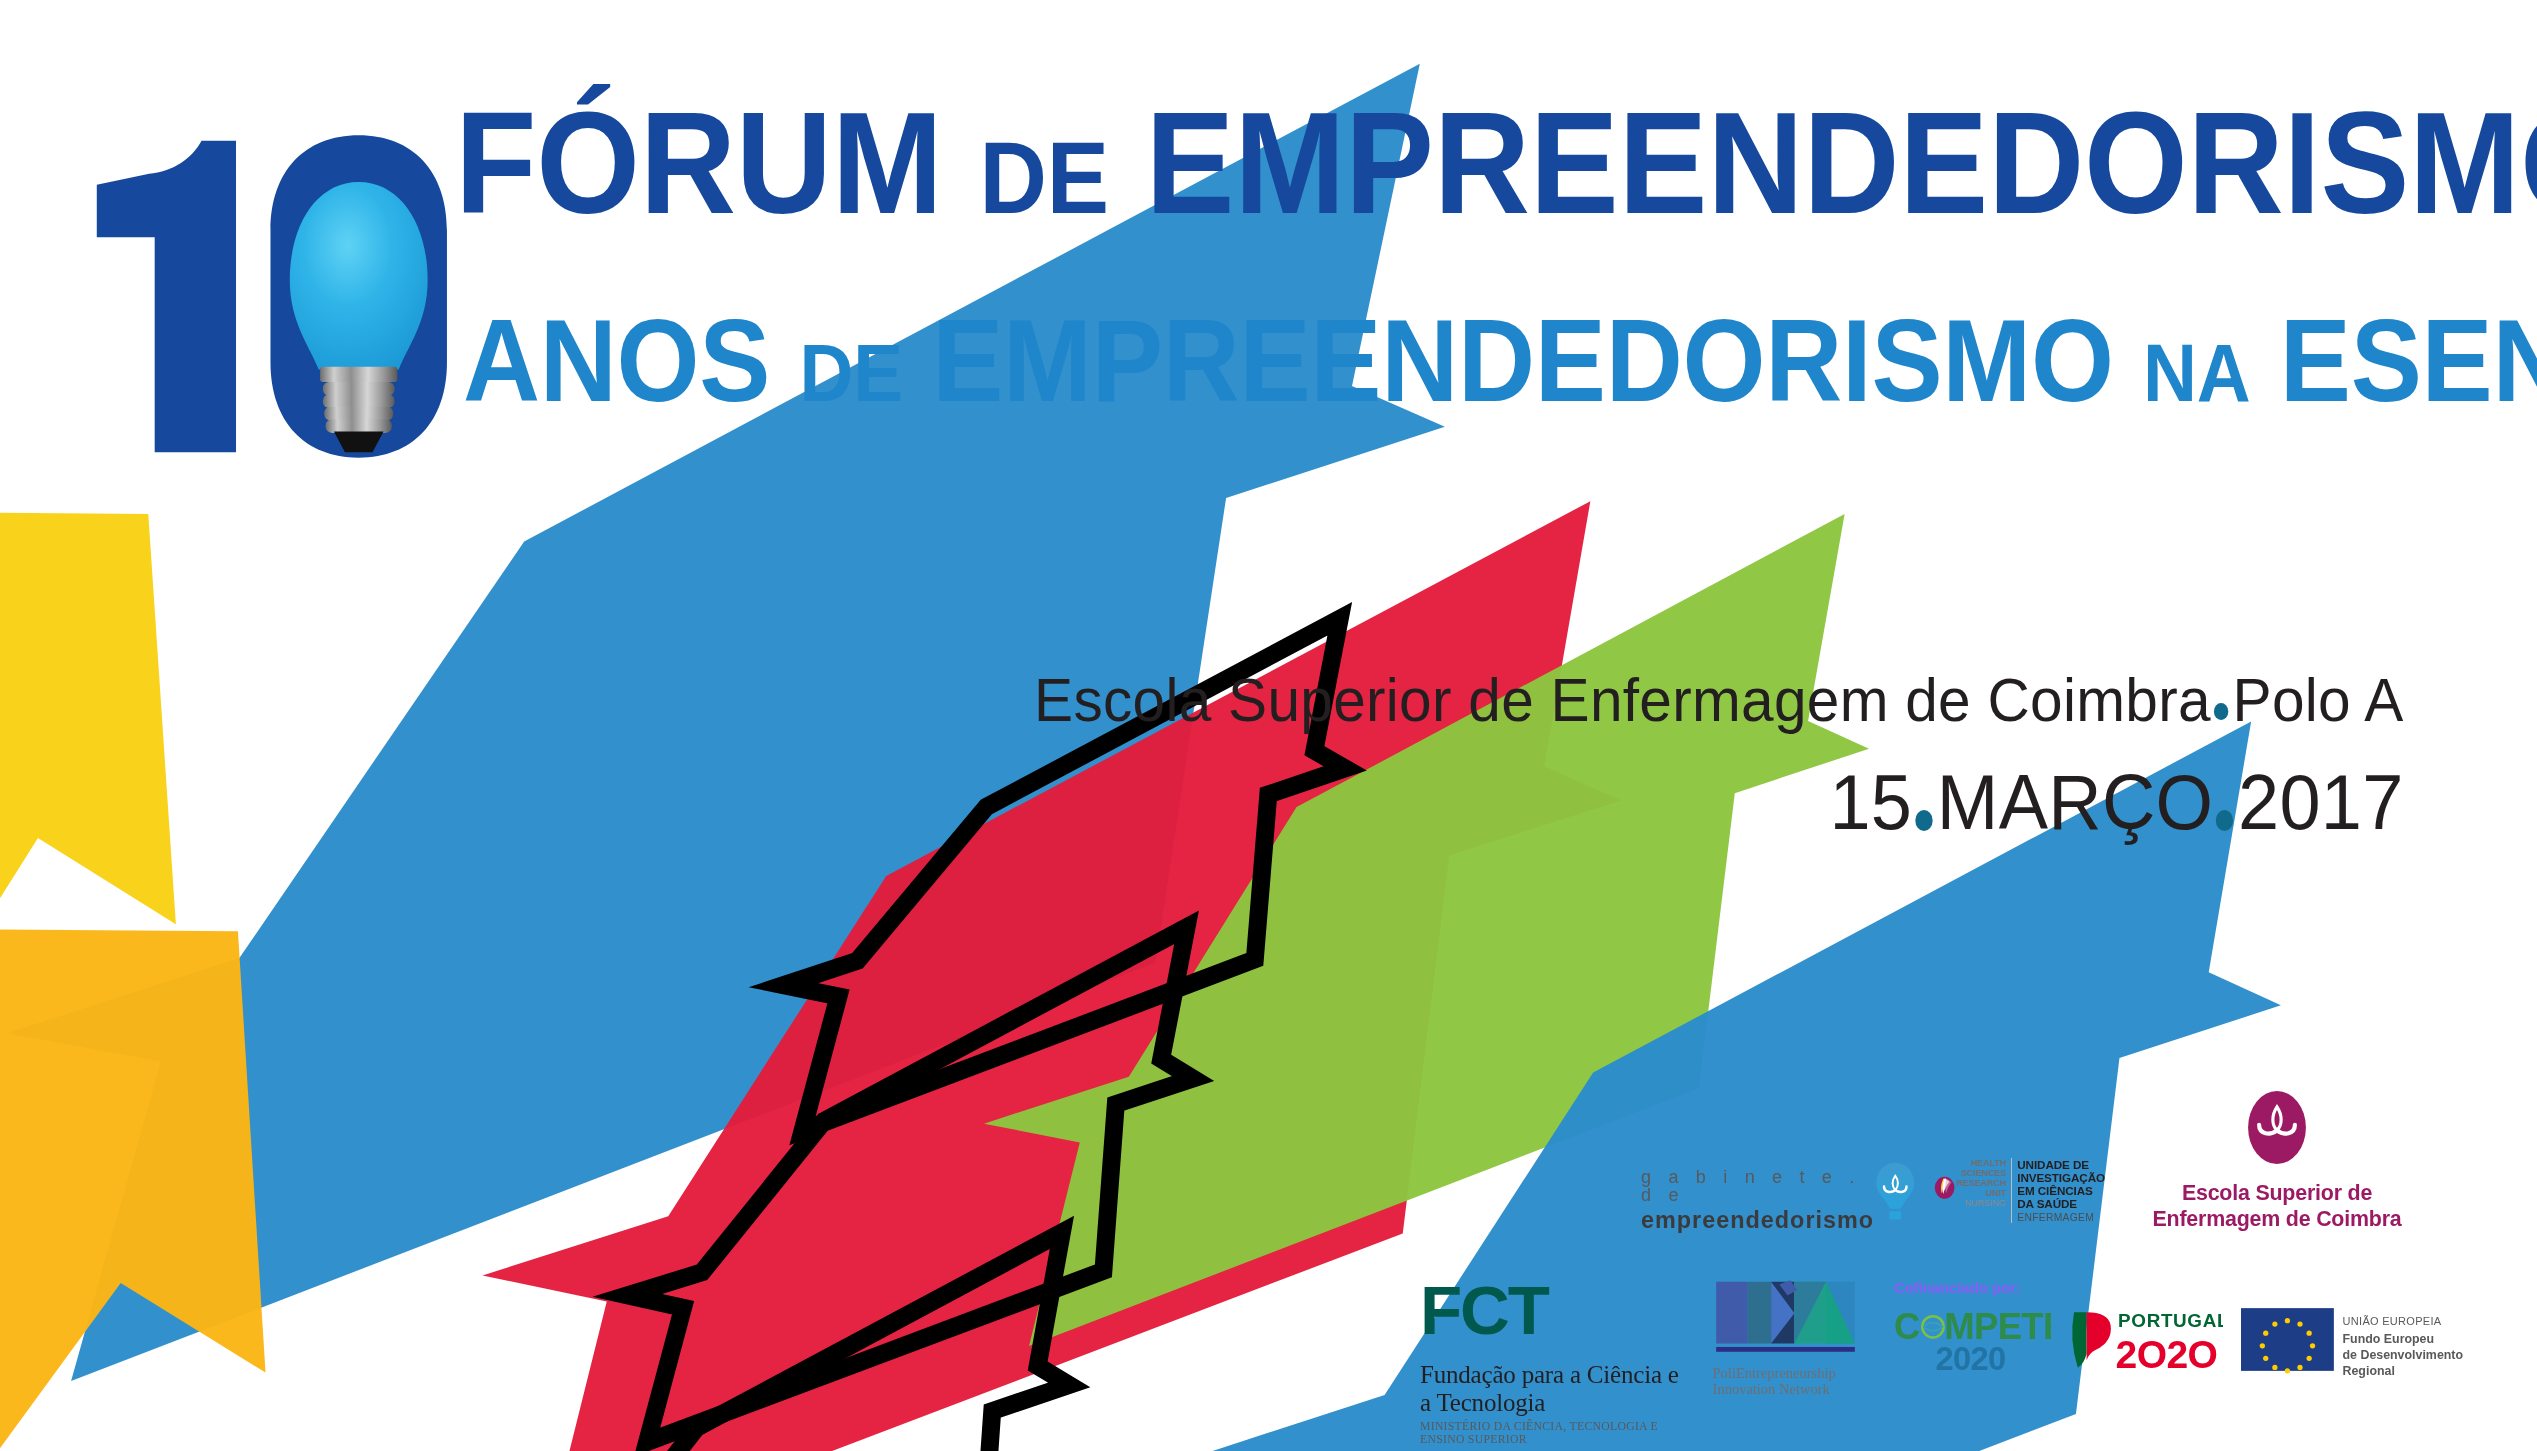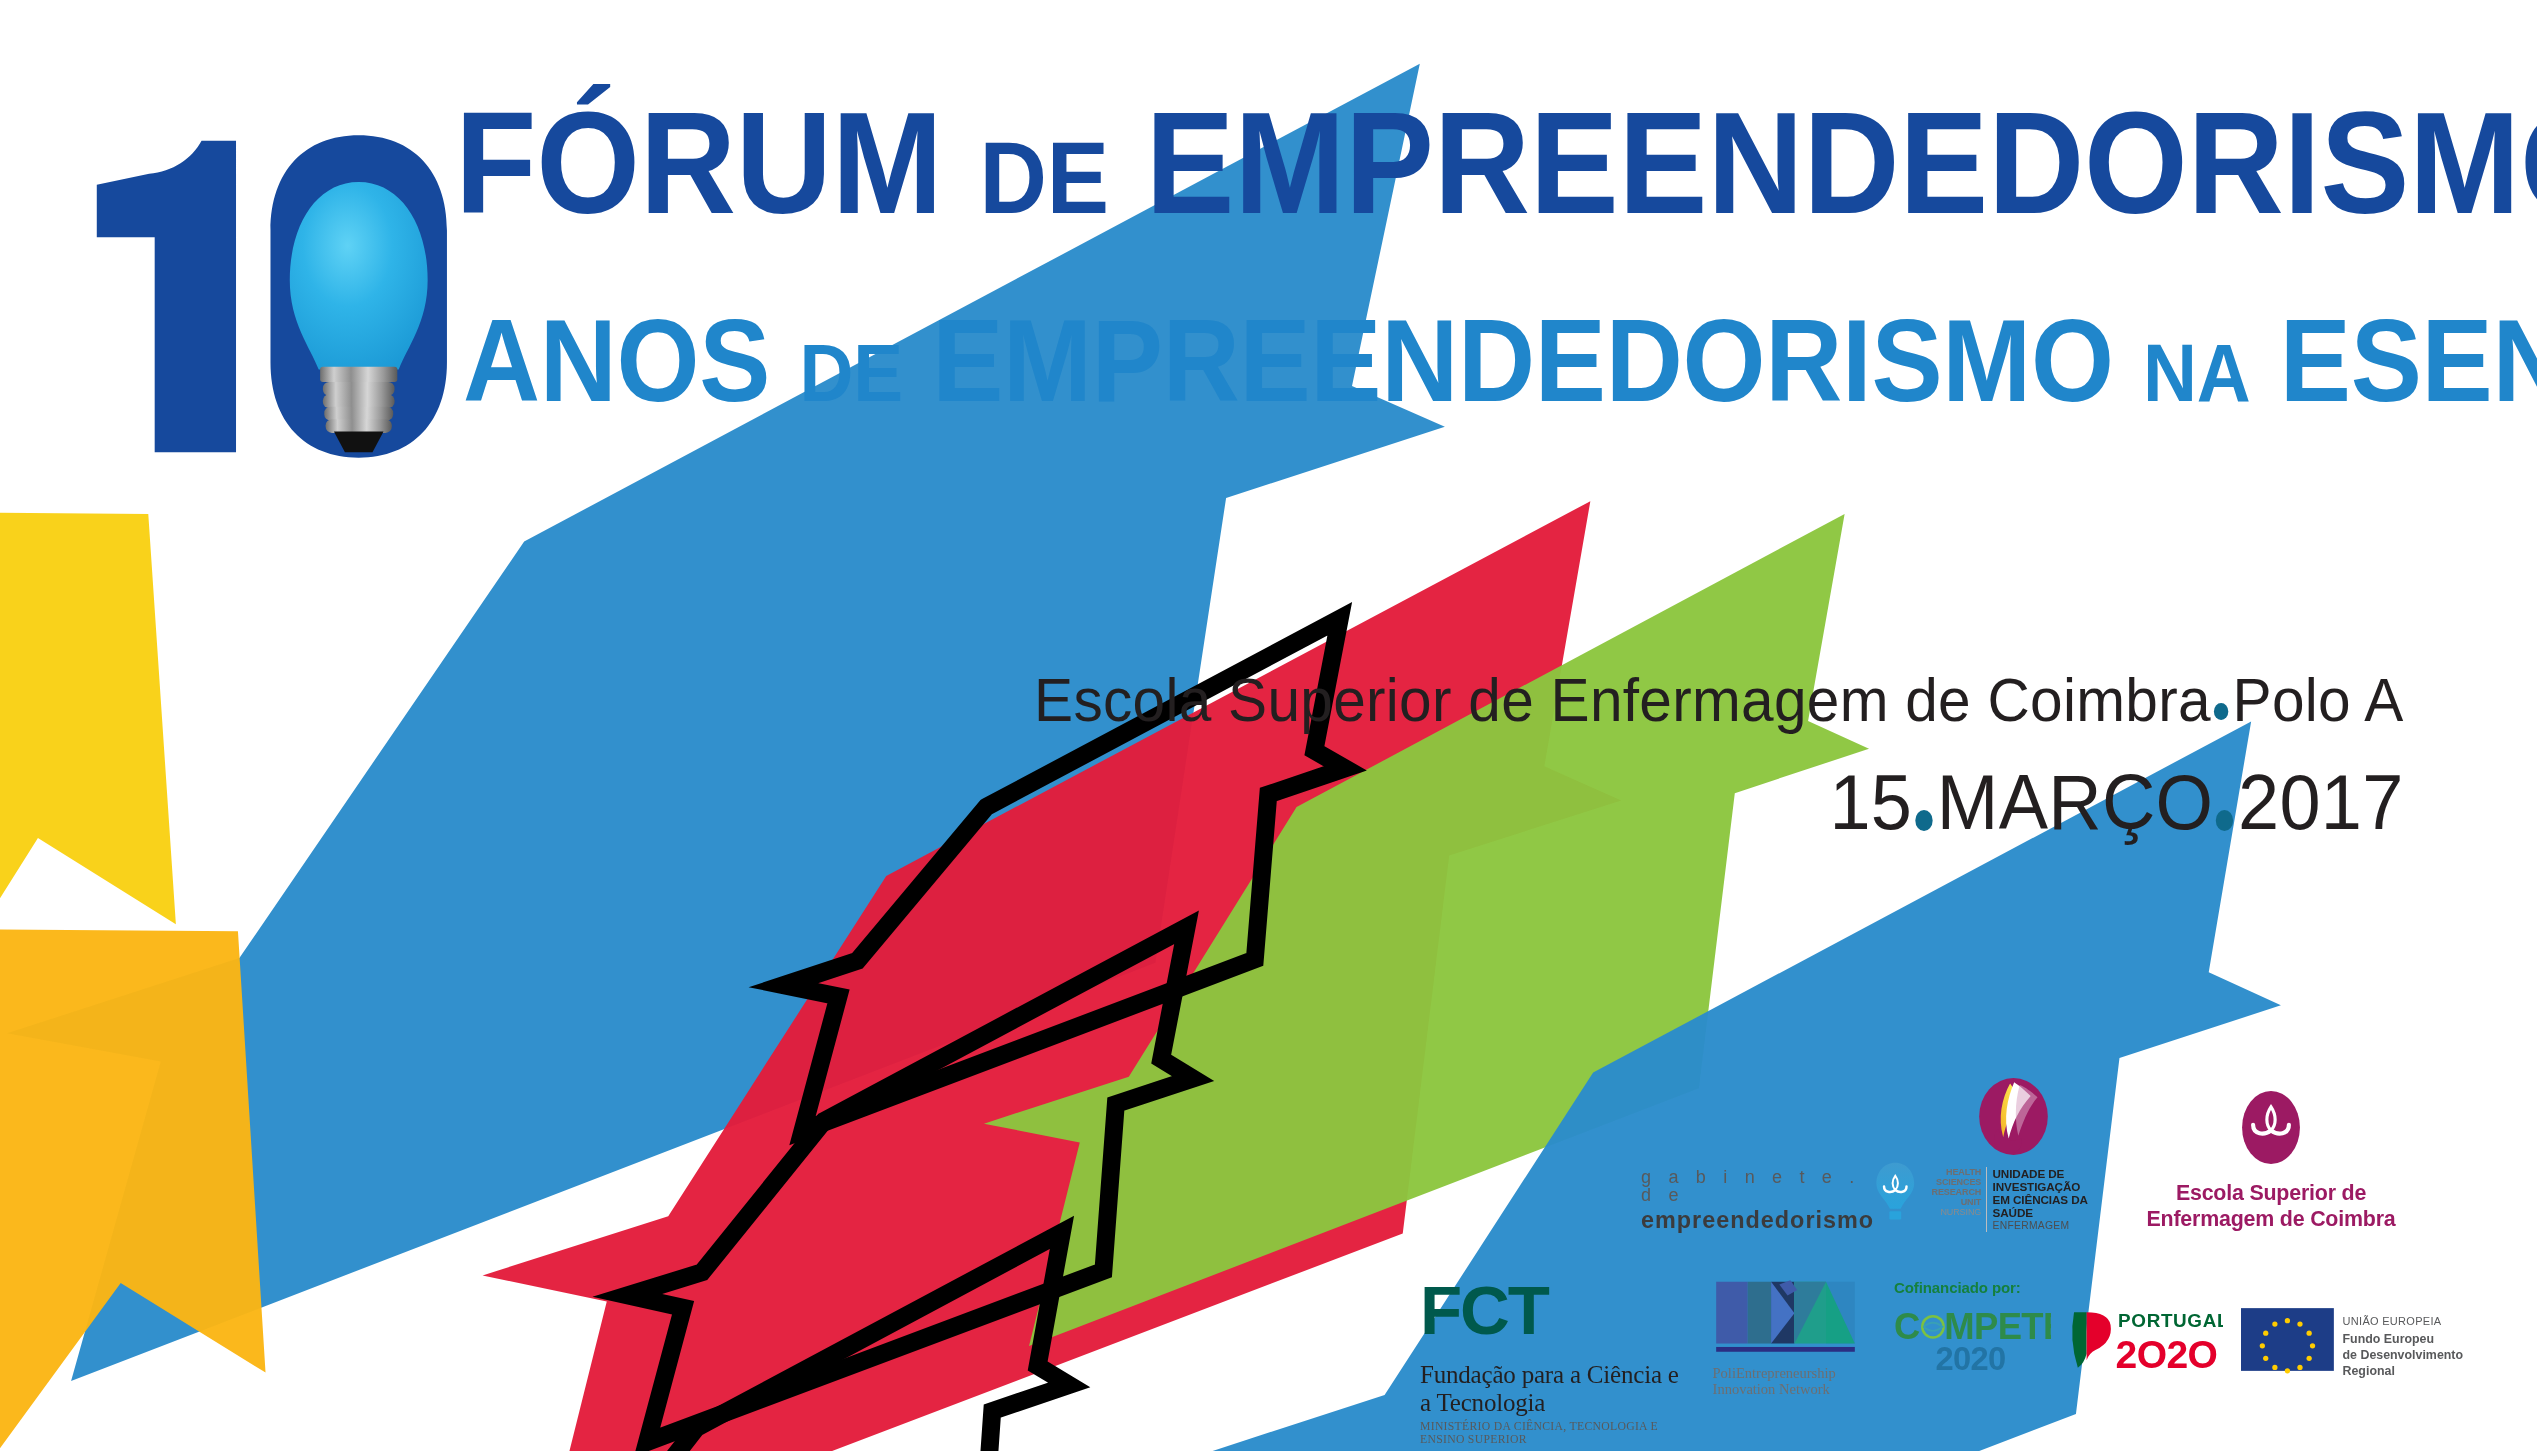--- a/index.html
+++ b/index.html
@@ -60,21 +60,21 @@
     display:flex;align-items:flex-start;gap:8px;
   }
 
   
   #gab{display:flex;align-items:flex-end;gap:0;width:276px;}
   #gab-text{text-align:left;line-height:1;}
   #gab-l1{font-size:18px;letter-spacing:6.2px;color:#58595b;font-weight:400;}
   #gab-l2{font-size:23.4px;letter-spacing:1px;color:#3b3b3d;font-weight:700;margin-top:4.8px;}
 
   
-  #uic{display:flex;flex-direction:column;align-items:center;width:172px;margin-left:10px;}
+  #uic{display:flex;flex-direction:row;align-items:center;width:172px;margin-left:16px;}
   #uic-txt{display:flex;align-items:flex-start;gap:4.8px;margin-top:2.8px;}
   #uic-en{text-align:right;line-height:1.12;}
   #uic-en div{font-size:9px;font-weight:700;color:#6d6e71;letter-spacing:-0.1px;}
   #uic-en div.last{font-weight:400;color:#8a8b8d;}
   #uic-pt{border-left:0.7px solid #bcbdbf;padding-left:5.5px;line-height:1.12;text-align:left;}
   #uic-pt .big{font-size:11.7px;font-weight:700;color:#231f20;letter-spacing:-0.1px;}
   #uic-pt .sml{font-size:10.3px;font-weight:400;color:#4d4d4f;margin-top:1.4px;letter-spacing:0.3px;}
 
   
   #esenfc{display:flex;flex-direction:column;align-items:center;width:262px;margin-left:41px;}
@@ -87,21 +87,21 @@
             font-family:"Liberation Sans",sans-serif;}
   #fct-l1{font-family:"Liberation Serif",serif;font-size:25px;color:#231f20;margin-top:19px;letter-spacing:-0.2px;}
   #fct-l2{font-family:"Liberation Serif",serif;font-size:11.7px;color:#58595b;margin-top:2.1px;letter-spacing:0.3px;}
 
   
   #pin{width:159px;margin-left:12px;text-align:left;}
   #pin-sub{font-family:"Liberation Serif",serif;font-size:14.5px;color:#6d6e71;line-height:1.15;margin-top:2.8px;}
 
   
   #cofin{margin-left:27.6px;}
-  #cofin-label{font-size:15px;color:#15803d;font-weight:600;margin-bottom:4.1px;letter-spacing:-0.1px;}
+  #cofin-label{font-size:15px;color:#8b5cf6;font-weight:600;margin-bottom:4.1px;letter-spacing:-0.1px;}
   #cofin-logos{display:flex;align-items:center;gap:18px;}
   #eu-txt{margin-left:8.3px;line-height:1.3;margin-top:14px;}
   #eu-txt .l1{font-size:11px;color:#58595b;letter-spacing:0.3px;}
   #eu-txt .l2{font-size:12.4px;color:#58595b;font-weight:700;margin-top:2.8px;}
   #eu-txt .l3{font-size:12.4px;color:#58595b;font-weight:700;}
 </style>
 </head>
 <body>
 
 <div id="poster">

